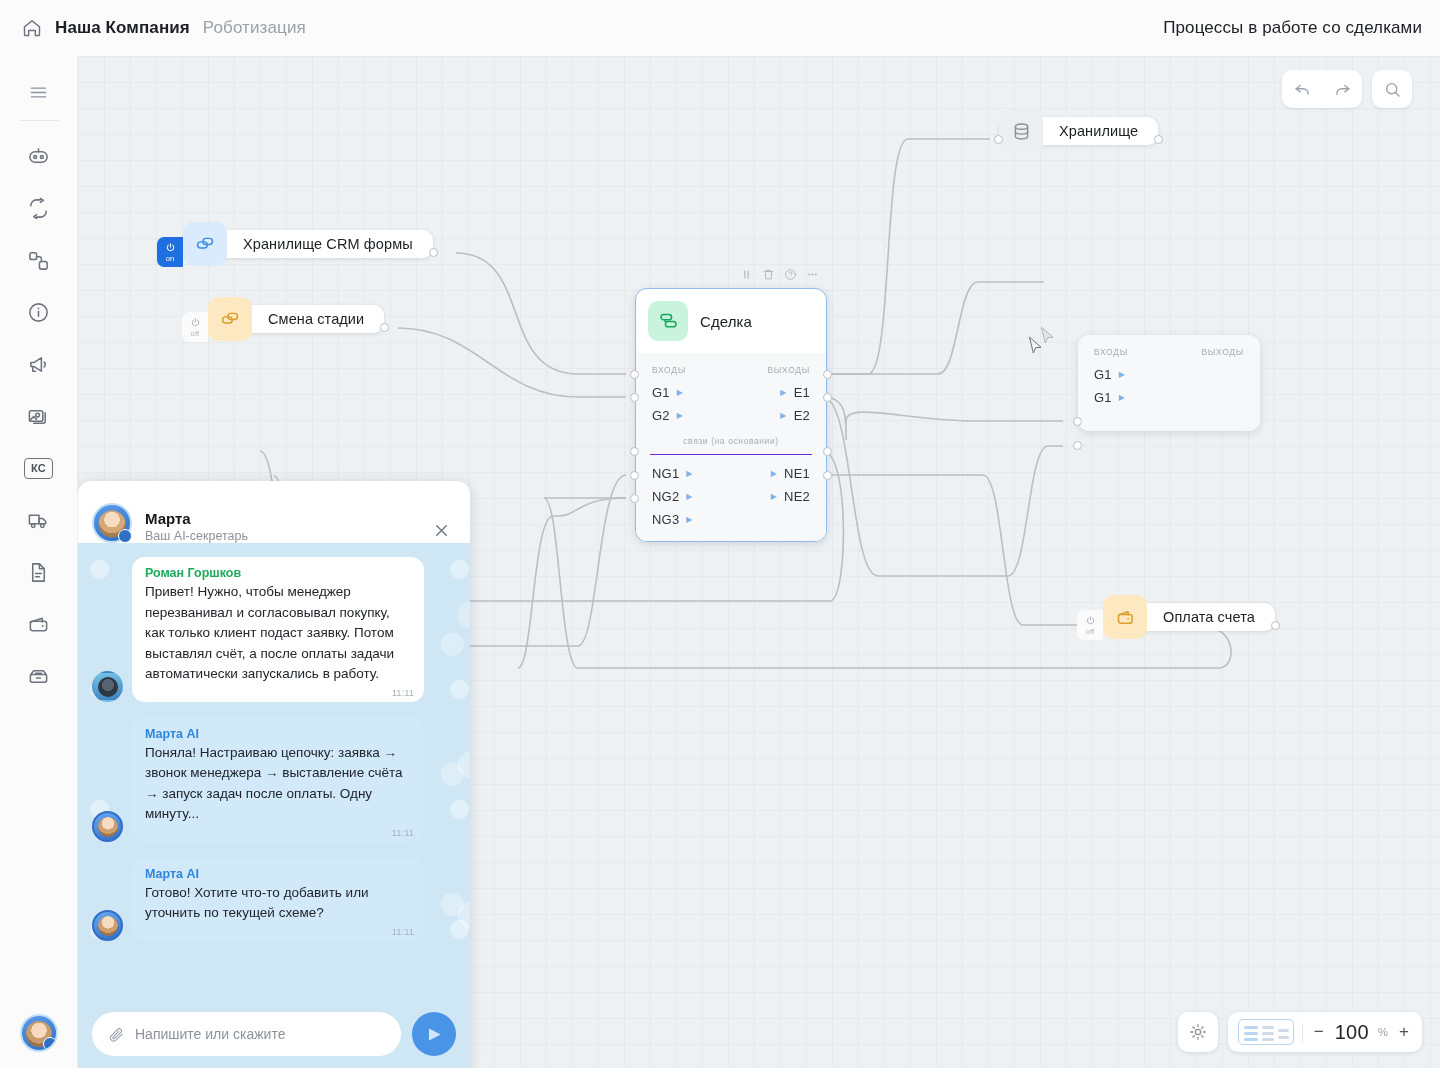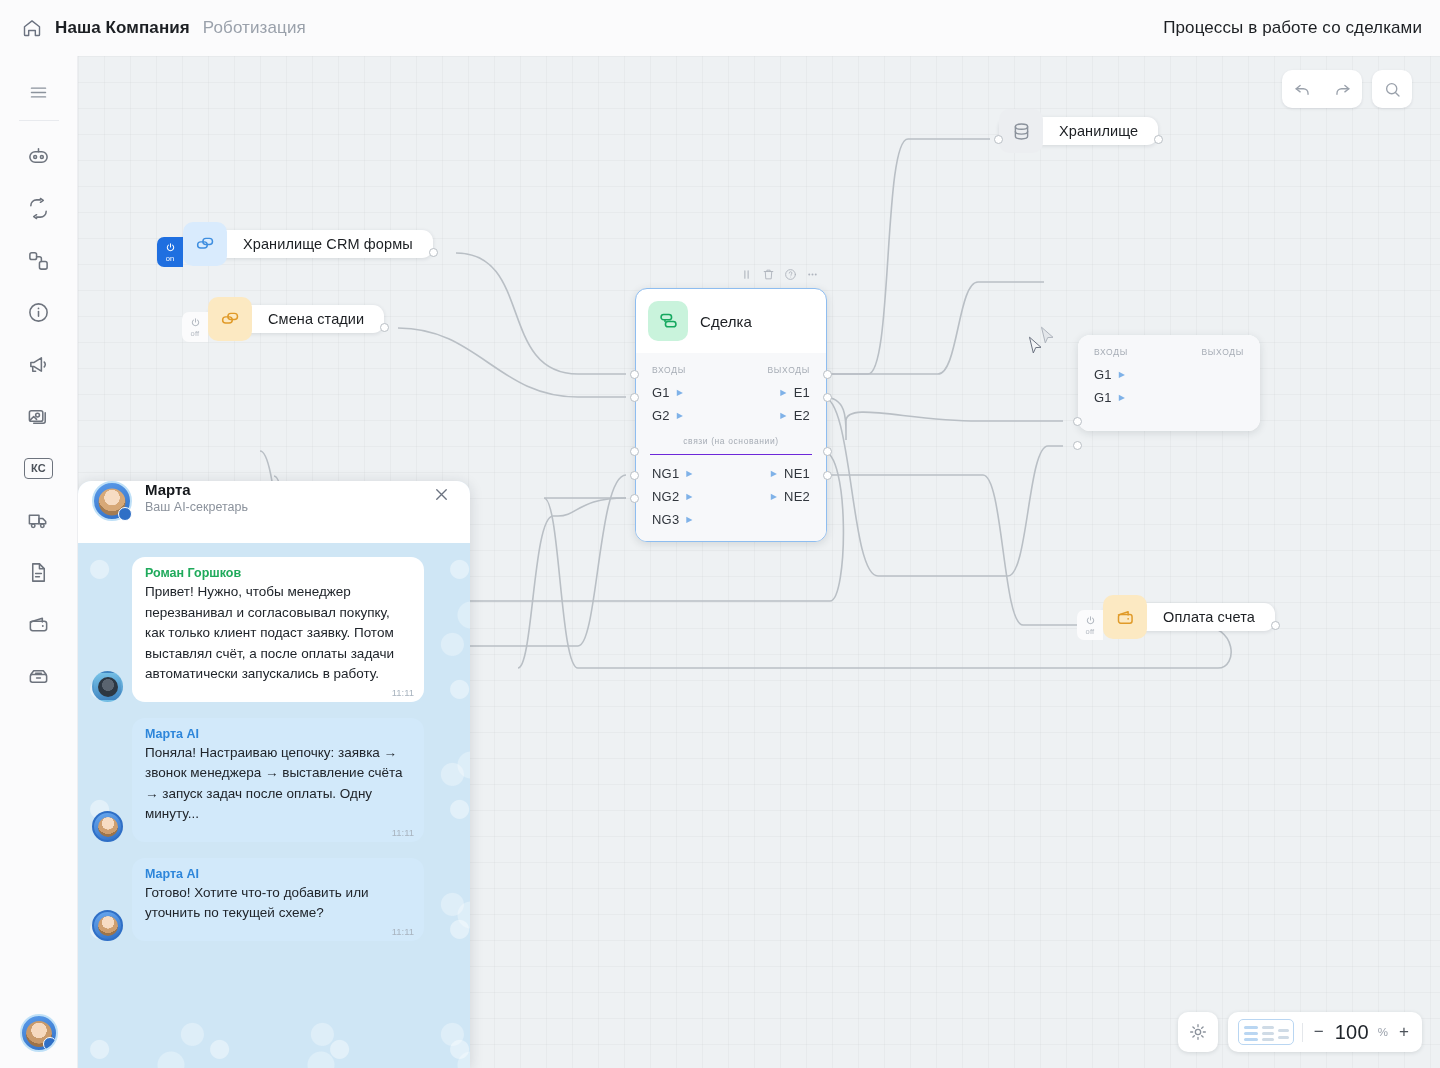--- a/index.html
+++ b/index.html
@@ -200,21 +200,21 @@
     position: absolute; left: 78px; top: 481px;
     width: 392px; height: 587px;
     background: #cfe6f5;
     border-radius: 13px 13px 0 0;
     box-shadow: 0 2px 14px rgba(25,35,50,.15);
     overflow: hidden; z-index: 30;
     display: flex; flex-direction: column;
   }
   .chat-head {
     height: 62px; background: #fff; flex: 0 0 62px;
-    display: flex; align-items: flex-start; padding: 0 16px 0 14px;
+    display: flex; align-items: flex-end; padding: 0 16px 0 14px;
     position: relative;
   }
   .chat-av {
     width: 40px; height: 40px; border-radius: 50%;
     background: linear-gradient(160deg,#5b9bea,#2f6fc6);
     border: 2.5px solid #bfe0f7; position: relative; flex: 0 0 40px;
   }
   .chat-av .face {
     position:absolute; left:50%; top:52%; transform:translate(-50%,-50%);
     width:27px; height:27px; border-radius:50%;
@@ -762,15 +762,28 @@
             <span class="f"></span>
           </div>
         <div class="bubble ai">
           <div class="b-name blue">Марта AI</div>
           <div class="b-text">Готово! Хотите что-то добавить или уточнить по текущей схеме?</div>
           <div class="b-time">11:11</div>
         </div>
       </div>
     </div>
 
+    <div class="chat-input-wrap">
+      <div class="chat-input">
+        <svg viewBox="0 0 24 24" fill="none" stroke="currentColor" stroke-width="1.6" stroke-linecap="round" stroke-linejoin="round">
+          <path d="M20 11.5 11.3 20a4.6 4.6 0 0 1-6.5-6.5l8.8-8.8a3.1 3.1 0 0 1 4.4 4.4l-8.7 8.7a1.6 1.6 0 0 1-2.2-2.2l8-8"></path>
+        </svg>
+        <span class="chat-ph">Напишите или скажите</span>
+      </div>
+      <div class="send-btn">
+        <svg viewBox="0 0 24 24" fill="currentColor">
+            <path d="M5 4.5 20 12 5 19.5z"></path>
+          </svg>
+      </div>
+    </div>
   </div>
 
 </div>
 
 </body></html>

